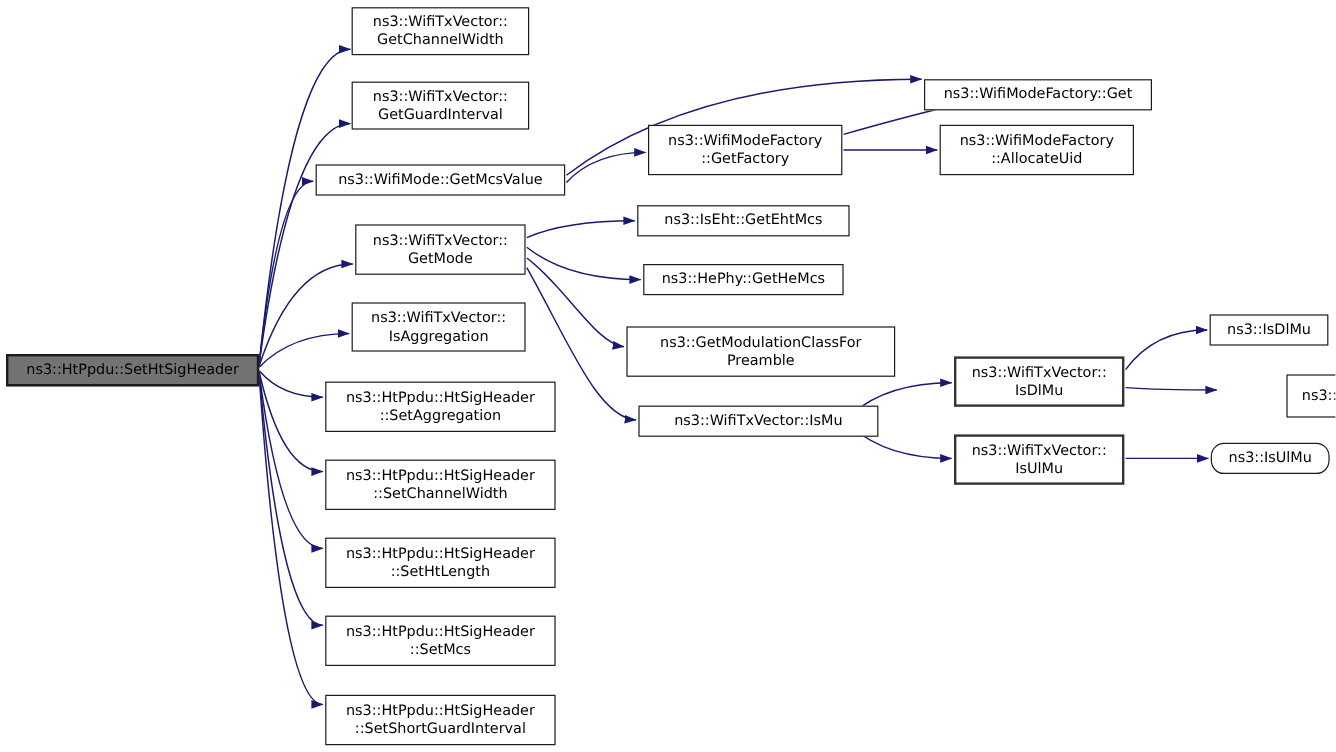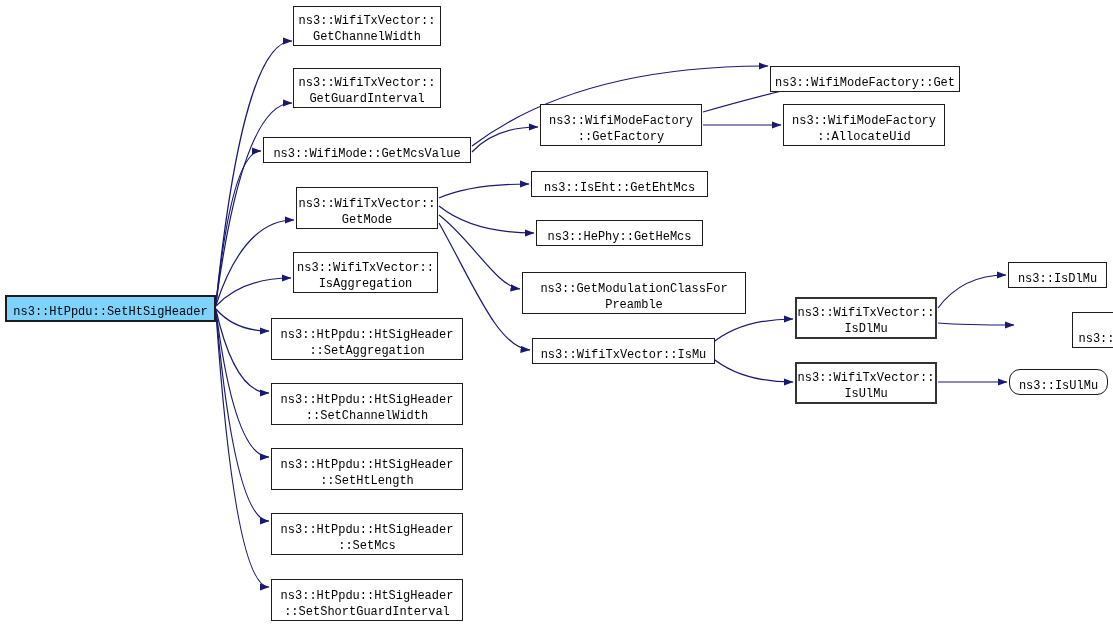--- a/index.html
+++ b/index.html
@@ -22,35 +22,34 @@
     width: 1113px;
     height: 627px;
     pointer-events: none;
   }
   .node {
     position: absolute;
     box-sizing: border-box;
     background: #ffffff;
     border: 1px solid #1c1c1c;
     display: flex;
-    align-items: flex-end;
+    align-items: center;
     justify-content: center;
     text-align: center;
     cursor: pointer;
-    font-family: Liberation Mono, monospace;
   }
   .node .label {
     font-size: 12px;
     line-height: 1.28;
     color: #000000;
     white-space: pre-line;
     padding: 0 2px;
   }
   .node.highlight {
-    background: #7dd3fc;
+    background: #737373;
     border-width: 2px;
   }
   .node.thick {
     border-width: 2px;
     border-color: #333333;
   }
 </style>
 </head>
 <body>
 
@@ -137,21 +136,21 @@
       <div class="node" style="left: 531px; top: 171px; width: 177px; height: 26px;">
         <span class="label">ns3::IsEht::GetEhtMcs</span>
       </div>
       <div class="node" style="left: 536px; top: 220px; width: 167px; height: 26px;">
         <span class="label">ns3::HePhy::GetHeMcs</span>
       </div>
       <div class="node" style="left: 522px; top: 272px; width: 224px; height: 42px;">
         <span class="label">ns3::GetModulationClassFor
 Preamble</span>
       </div>
-      <div class="node" style="left: 532px; top: 338px; width: 183px; height: 26px;">
+      <div class="node" style="left: 532px; top: 338px; width: 200px; height: 26px;">
         <span class="label">ns3::WifiTxVector::IsMu</span>
       </div>
       <div class="node" style="left: 770px; top: 66px; width: 190px; height: 26px;">
         <span class="label">ns3::WifiModeFactory::Get</span>
       </div>
       <div class="node" style="left: 783px; top: 104px; width: 162px; height: 42px;">
         <span class="label">ns3::WifiModeFactory
 ::AllocateUid</span>
       </div>
       <div class="node thick" style="left: 795px; top: 297px; width: 142px; height: 42px;">

